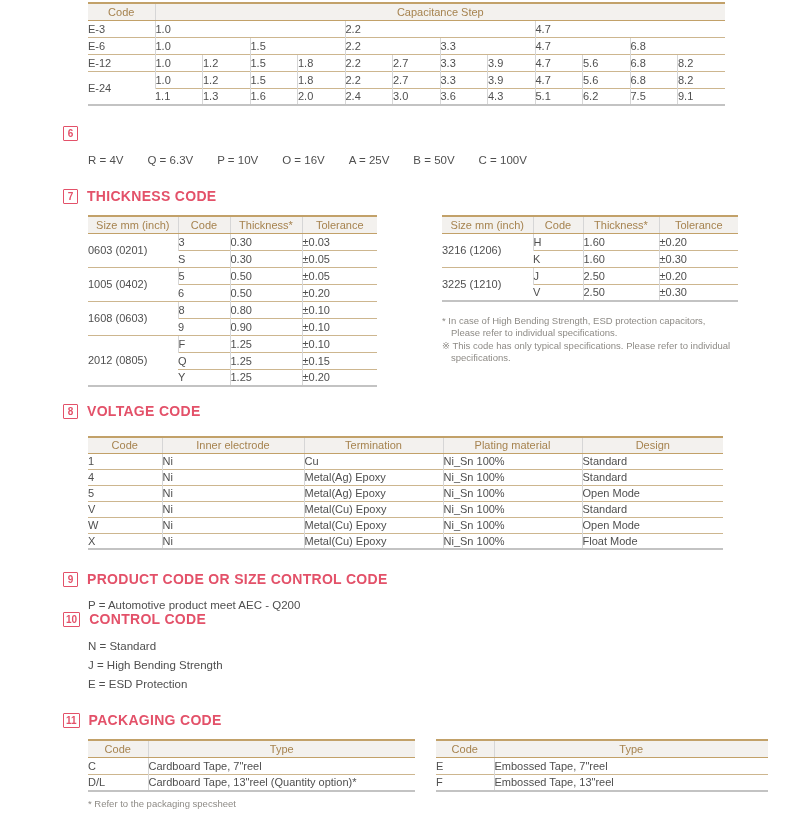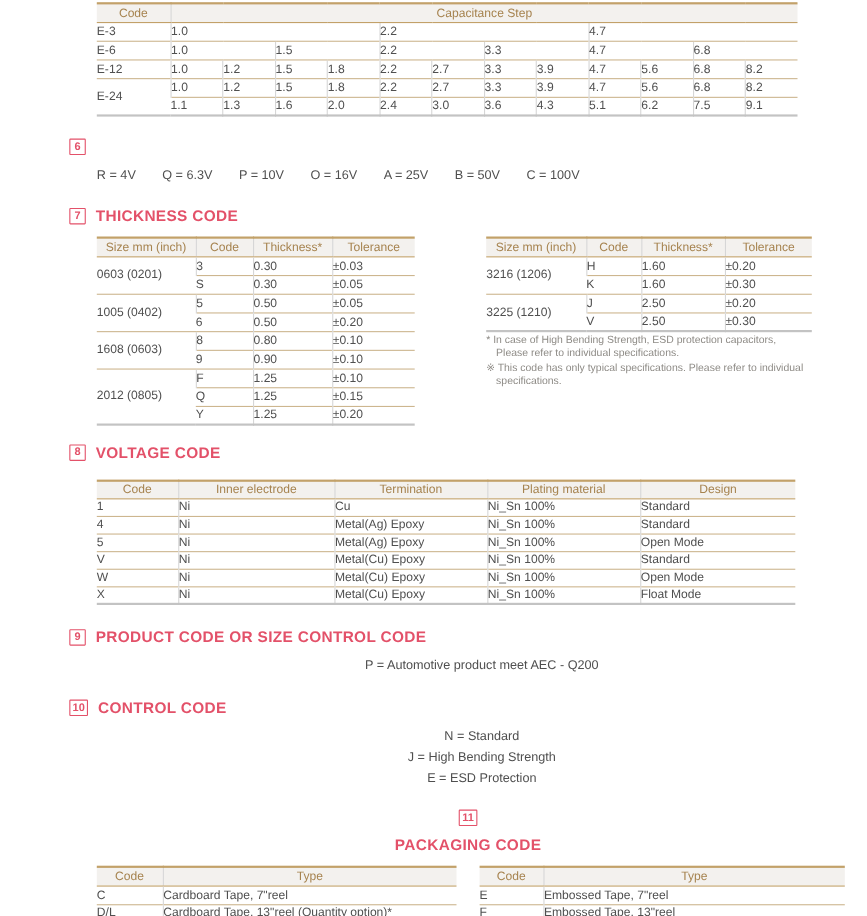--- a/index.html
+++ b/index.html
@@ -39,41 +39,41 @@
   .pk th,.pk td,.pkr th,.pkr td{height:17px;}
 
   .sec{display:flex;align-items:center;gap:9px;margin-left:63px;color:var(--pink);}
   .numbox{min-width:15px;height:15px;padding:0 2px;border:1px solid var(--pink);
     border-radius:1px;display:flex;align-items:center;justify-content:center;
     font-size:10px;font-weight:bold;}
   .sectitle{font-size:14px;font-weight:bold;letter-spacing:.3px;}
 
   .bodyline{margin-left:88px;font-size:11.5px;color:var(--body);}
   .vrow{display:flex;gap:24px;}
-  .ctl-lines div{line-height:19px;text-align:center;}
+  .ctl-lines div{line-height:19px;}
 
   .twocol{display:flex;align-items:flex-start;margin-left:88px;}
   .thick-gap{margin-left:50px;}
   .pack-gap{margin-left:21px;}
 
-  .notes{margin-top:2px;font-size:9.5px;color:var(--note);line-height:1.3;}
+  .notes{margin-top:13px;font-size:9.5px;color:var(--note);line-height:1.3;}
   .notes .ind{padding-left:9px;}
   .footnote{margin:6px 0 0 88px;font-size:9.5px;color:var(--note);}
 
   .mt-sec6{margin-top:20px;}
   .mt-volt{margin-top:13px;}
   .mt-sec7{margin-top:22px;}
   .mt-thick{margin-top:11px;gap:15px;}
   .mt-sec8{margin-top:16px;}
   .mt-dt{margin-top:17px;}
   .mt-sec9{margin-top:21px;}
-  .mt-prod{margin-top:12px;text-align:center;}
-  .mt-sec10{margin-top:24px;}
+  .mt-prod{margin-top:12px;}
+  .mt-sec10{}
   .mt-ctl{margin-top:10px;}
-  .mt-sec11{margin-top:18px;flex-direction:column;}
+  .mt-sec11{margin-top:18px;}
   .mt-pack{margin-top:11px;}
 </style>
 </head>
 <body>
 
 <table class="ct">
   <colgroup>
       <col style="width:67px">
       <col span="12" style="width:47.5px">
     </colgroup>

